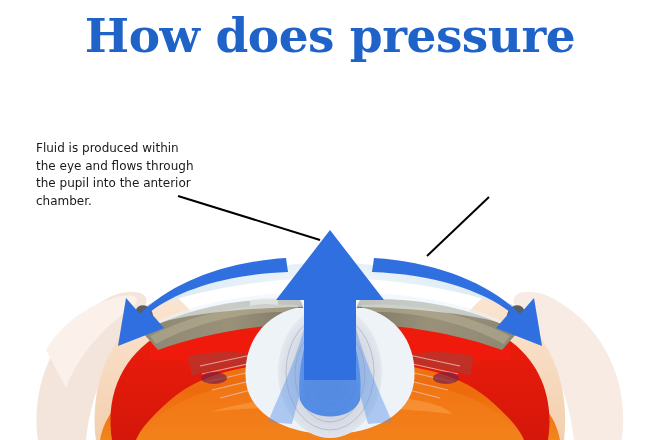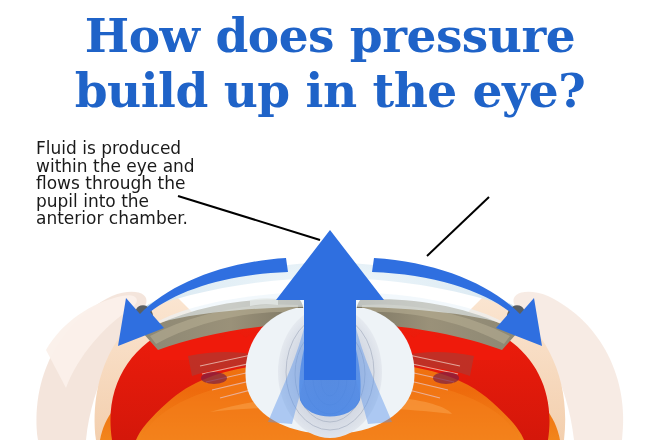--- a/index.html
+++ b/index.html
@@ -34,21 +34,21 @@
     font-weight: bold;
     color: #1f63c8;
     font-size: 47px;
     line-height: 55px;
     letter-spacing: -0.5px;
     white-space: nowrap;
   }
   .caption {
     position: absolute;
     font-family: "DejaVu Sans", sans-serif;
-    font-size: 17px;
+    font-size: 12px;
     line-height: 17.5px;
     color: #1a1a1a;
     z-index: 40;
   }
   #caption-left {
     left: 36px;
     top: 140px;
     width: 160px;
   }
   #caption-right {
@@ -74,21 +74,20 @@
     pointer-events: none;
   }
 </style>
 </head>
 <body>
 
 <div id="infographic">
 
   <div id="title-block">
     <div class="title-line">How does pressure</div>
-    <div class="title-line">build up in the eye?</div>
   </div>
 
   <div class="caption" id="caption-left">Fluid is produced within the eye and flows through the pupil into the anterior chamber.</div>
 
   <svg id="eye-art" viewBox="0 0 660 290" preserveAspectRatio="none">
     <defs>
       <radialGradient id="gCornea" cx="50%" cy="78%" r="62%">
         <stop offset="0%" stop-color="#eff7fb" stop-opacity="0.96"></stop>
         <stop offset="58%" stop-color="#dbeaf3" stop-opacity="0.92"></stop>
         <stop offset="100%" stop-color="#b9d4e6" stop-opacity="0.95"></stop>

